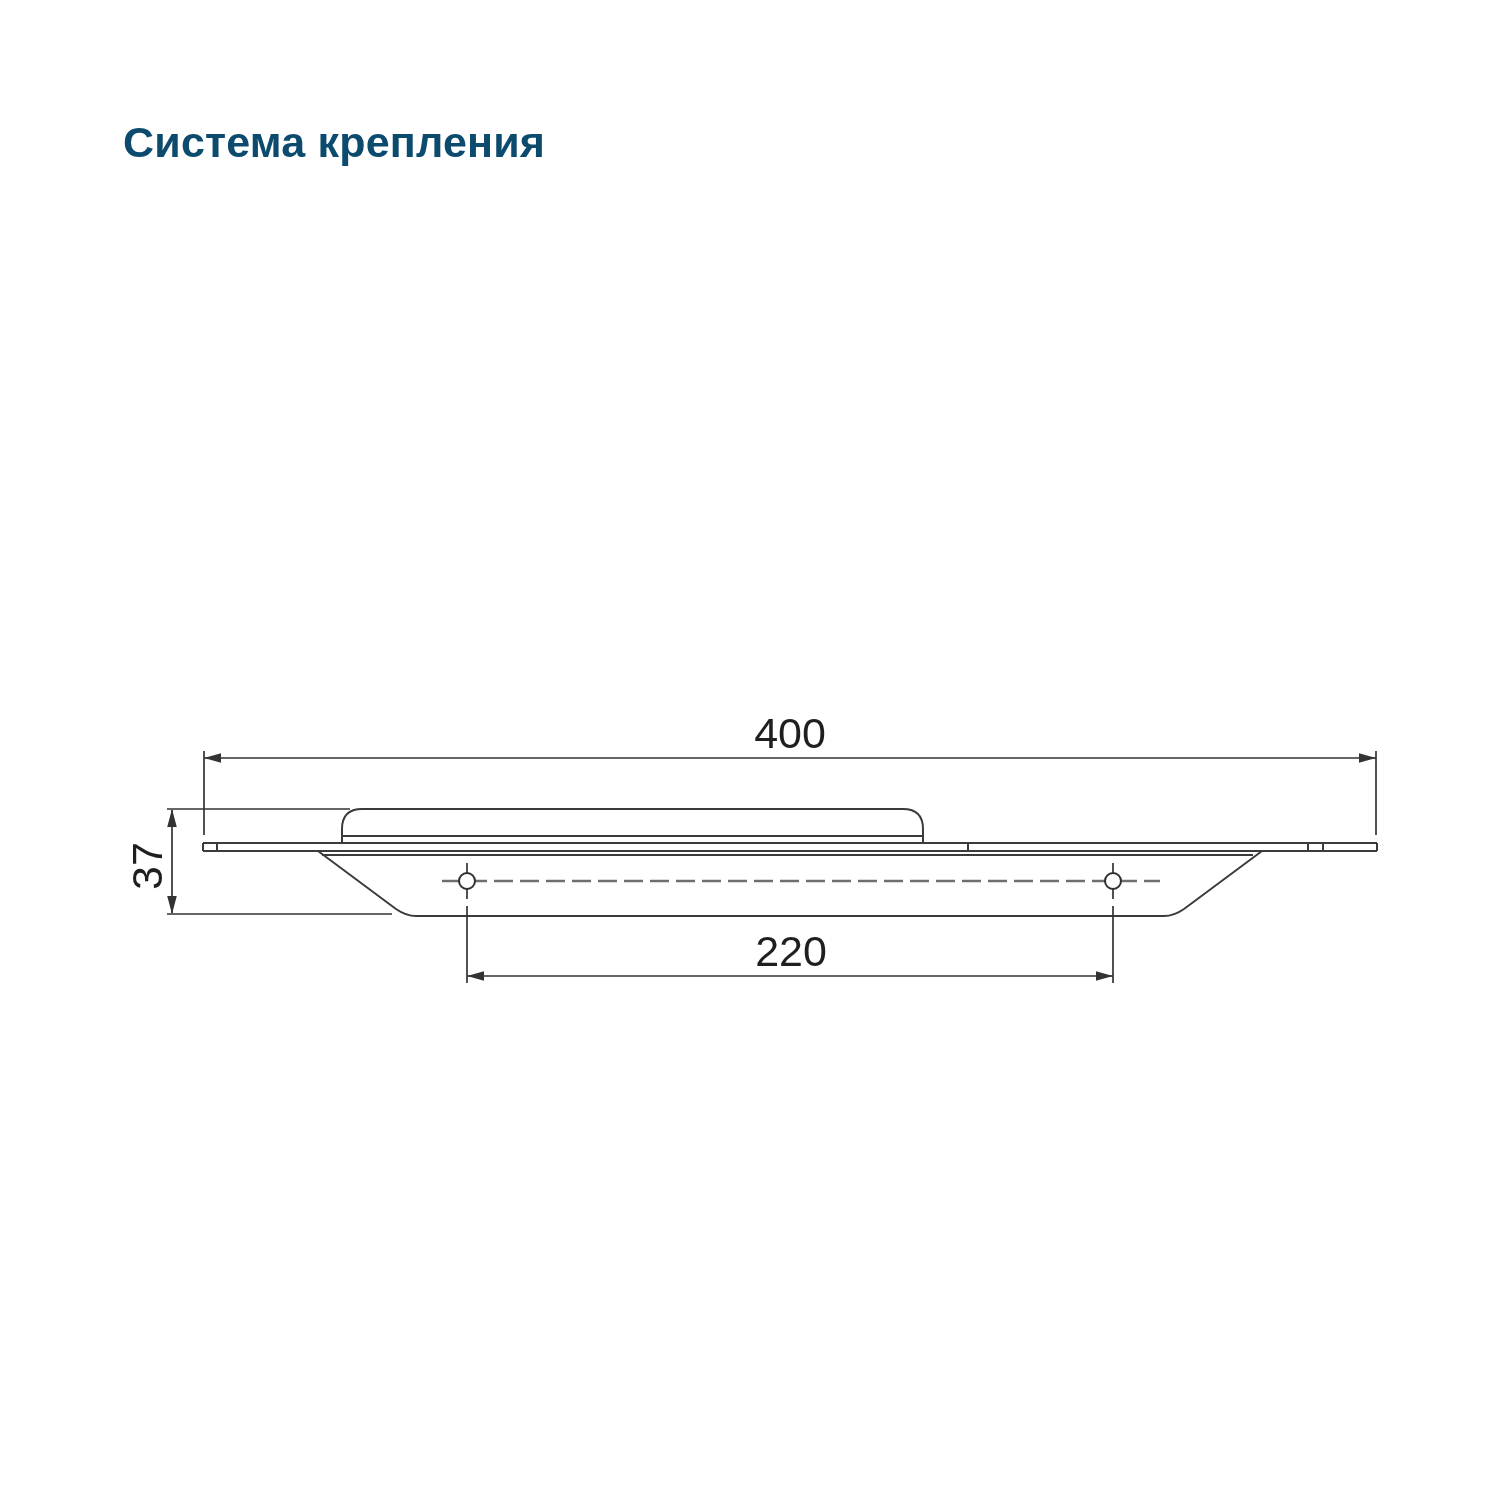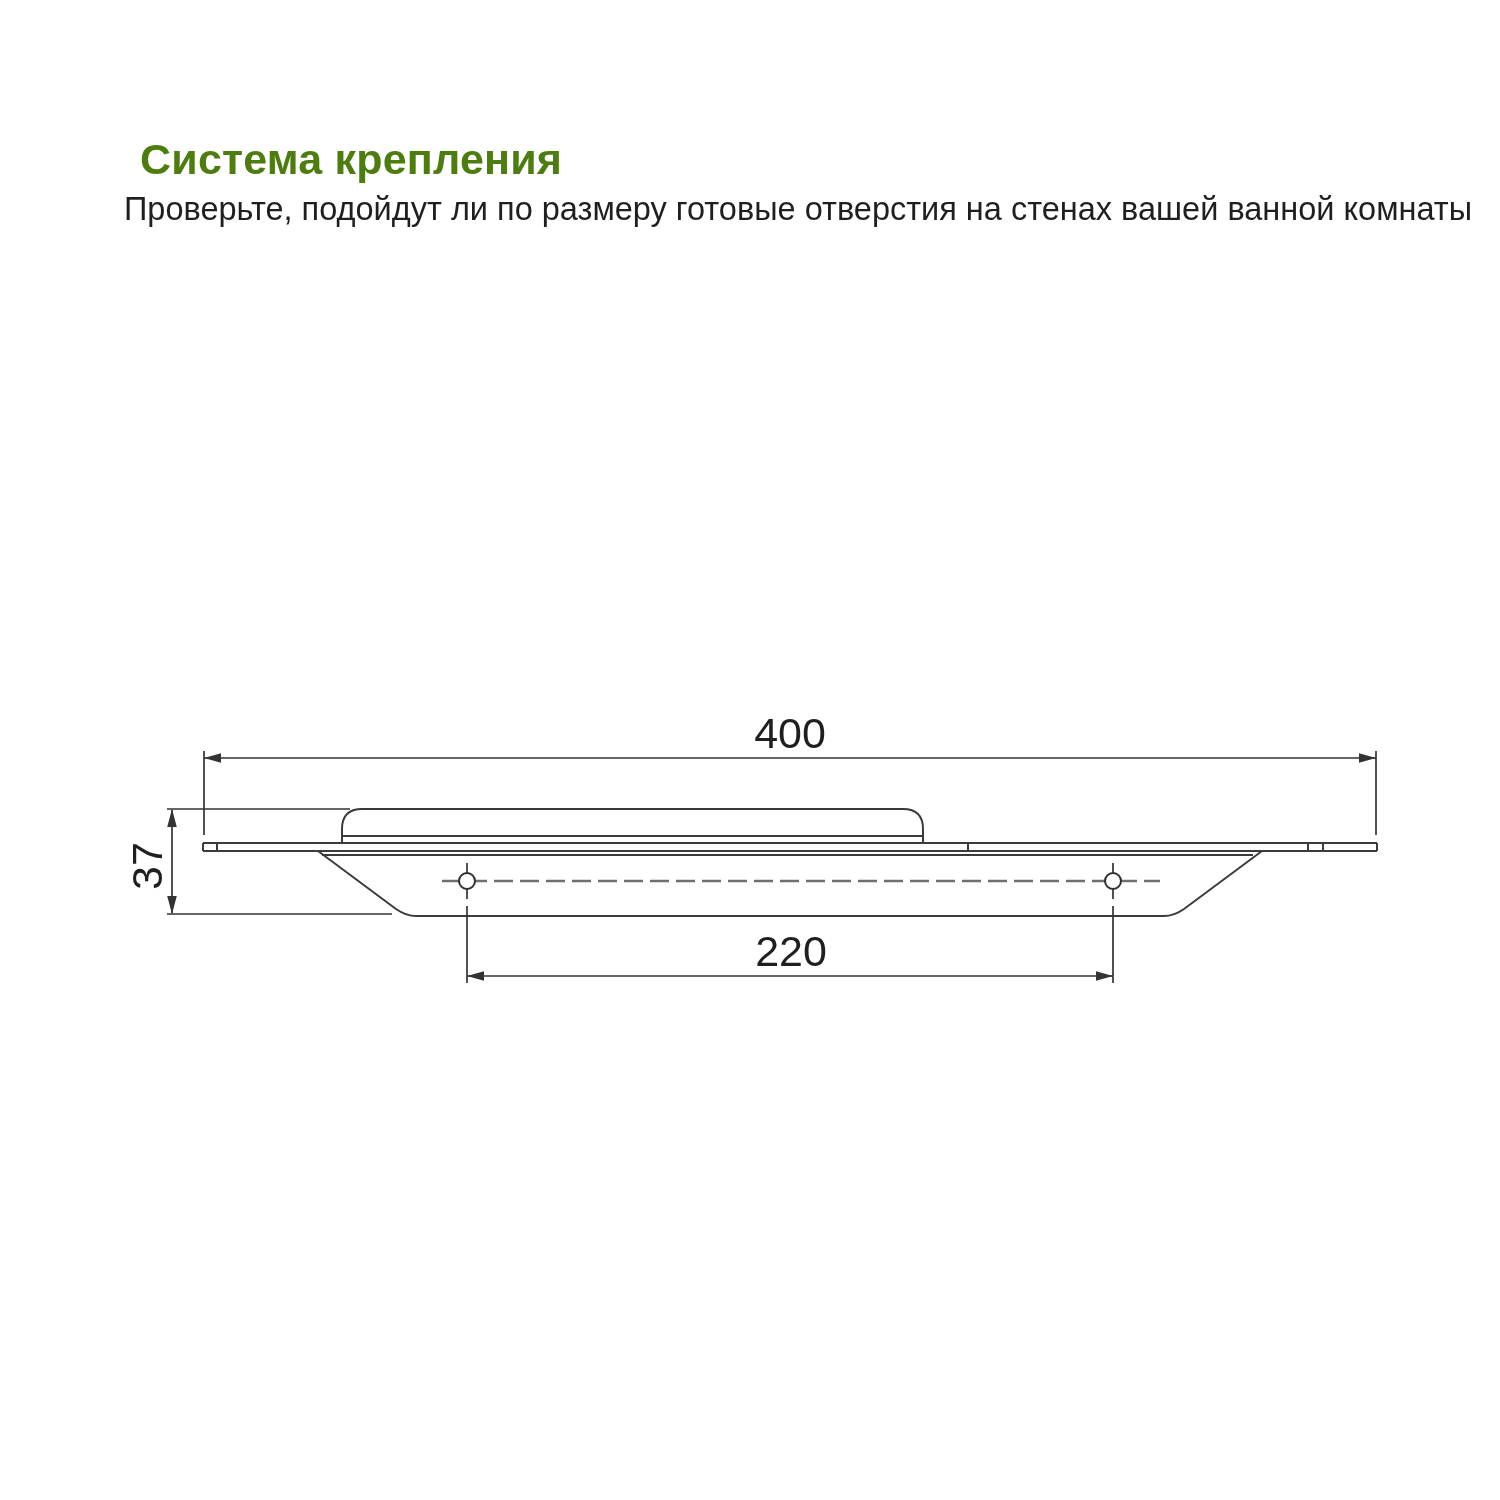--- a/index.html
+++ b/index.html
@@ -10,23 +10,23 @@
     color: #1f1f1f;
     position: relative;
     overflow: hidden;
   }
   .page-title {
     position: absolute;
     left: 123px; top: 118px;
     font-size: 43px;
     font-weight: 700;
     letter-spacing: 0.2px;
-    color: #4d7c0f;
+    color: #0c4a6e;
     white-space: nowrap;
-    margin: 17px;
+    margin: 0;
   }
   .page-subtitle {
     position: absolute;
     left: 124px; top: 186px;
     font-size: 32.5px;
     line-height: 46px;
     font-weight: 400;
     color: #1f1f1f;
     white-space: nowrap;
     margin: 0;
@@ -42,21 +42,20 @@
     font-size: 43px;
     fill: #1f1f1f;
   }
 </style>
 </head>
 <body>
 
 <h1 class="page-title">Система крепления</h1>
 
 <p class="page-subtitle">
-  <span>Проверьте, подойдут ли по размеру готовые отверстия на стенах вашей ванной комнаты</span>
 </p>
 
 <svg class="diagram" viewBox="0 0 1500 1500">
 
   <g>
     <text class="dim-text" x="790" y="748" text-anchor="middle">400</text>
     <line x1="204" y1="758" x2="1376" y2="758" stroke="#333333" stroke-width="1.7"></line>
     <path d="M204,758 L221,753.2 L221,762.8 Z" fill="#333333"></path>
     <path d="M1376,758 L1359,753.2 L1359,762.8 Z" fill="#333333"></path>
     <line x1="204" y1="751" x2="204" y2="835" stroke="#333333" stroke-width="1.7"></line>

